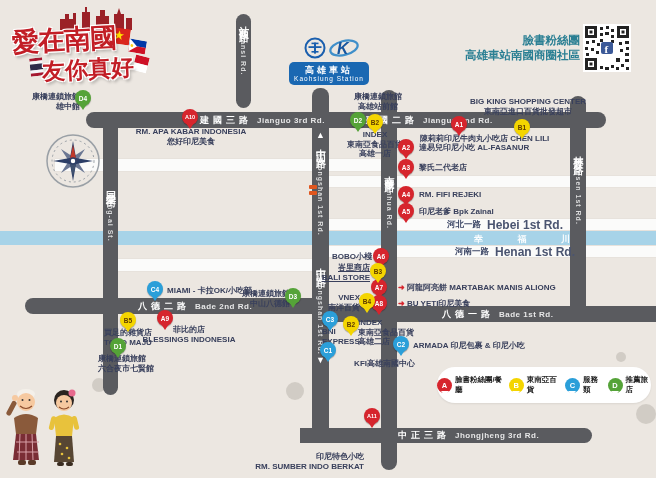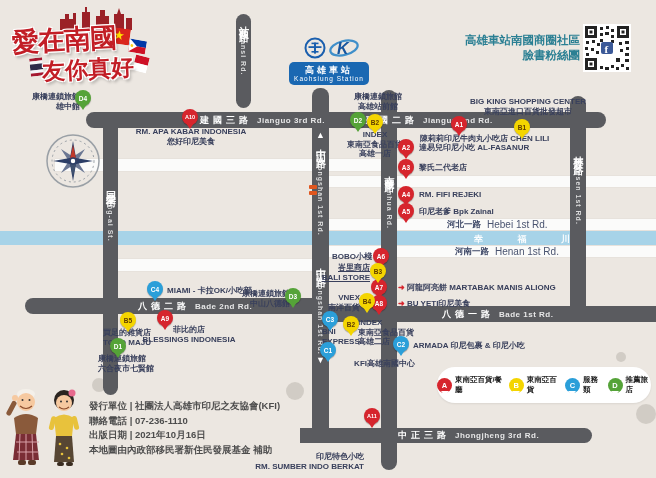--- a/index.html
+++ b/index.html
@@ -17,21 +17,21 @@
   .hlab{position:absolute;z-index:3;display:flex;align-items:center;gap:5px;color:#fff;
         font-weight:bold;font-size:9px;white-space:nowrap;height:16px;}
   .hlab .zh{letter-spacing:4px;}
   .hlab .en{font-size:8px;color:rgba(255,255,255,.85);letter-spacing:.5px;}
   .vlab{position:absolute;z-index:3;display:flex;flex-direction:column;align-items:center;color:#fff;font-weight:bold;}
   .vlab .zh{writing-mode:vertical-rl;font-size:10px;letter-spacing:3px;}
   .vlab .en{writing-mode:vertical-rl;font-size:7px;color:rgba(255,255,255,.78);letter-spacing:1px;margin-top:3px;}
   .vlab .arrow{font-size:9px;line-height:9px;margin:1px 0;}
   .wlab{position:absolute;z-index:3;display:flex;align-items:center;gap:6px;color:#3d4766;
         font-weight:bold;font-size:8.5px;white-space:nowrap;height:11px;}
-  .wlab .en{font-size:10px;font-weight:normal;color:#4a5470;}
+  .wlab .en{font-size:12px;font-weight:bold;color:#4a5470;}
   .riverlab{position:absolute;z-index:3;color:rgba(255,255,255,.95);font-weight:bold;font-size:9px;letter-spacing:16px;}
 
   
   .pin{position:absolute;width:16px;height:16px;border-radius:50%;display:flex;align-items:center;
        justify-content:center;font-size:6.5px;font-weight:bold;color:#fff;z-index:6;
        box-shadow:0 1px 1px rgba(0,0,0,.3);}
   .pin::after{content:'';position:absolute;top:14px;left:4px;border-left:4px solid transparent;
        border-right:4px solid transparent;border-top:6px solid;}
   .cat-A{background:#d6252d;}.cat-A::after{border-top-color:#d6252d;}
   .cat-B{background:#f4d500;color:#5d3a00;}.cat-B::after{border-top-color:#f4d500;}
@@ -225,22 +225,22 @@
   <svg width="32" height="22" style="position:absolute;left:328px;top:37px;z-index:4;" viewBox="0 0 32 22">
     <ellipse cx="16" cy="11" rx="14" ry="7" fill="none" stroke="#3f8fca" stroke-width="2.2" transform="rotate(-14 16 11)"></ellipse>
     <text x="9" y="17" font-size="16" font-weight="bold" font-style="italic" fill="#17559e" font-family="Liberation Sans, sans-serif">K</text>
   </svg>
   <div class="station">
     <div class="zh">高雄車站</div>
     <div class="en">Kaohsiung Station</div>
   </div>
 
   <div class="fbtitle">
+    <div>臉書粉絲團</div>
     <div>高雄車站南國商圈社區</div>
-    <div>臉書粉絲團</div>
   </div>
   <svg width="48" height="48" style="position:absolute;left:583px;top:24px;z-index:4;" viewBox="0 0 48 48">
     <rect width="48" height="48" fill="#fff"></rect>
     <g fill="#222">
       <rect x="2" y="2" width="12" height="12"></rect>
         <rect x="5" y="5" width="6" height="6" fill="#fff"></rect>
         <rect x="6.5" y="6.5" width="3" height="3"></rect>
       <rect x="34" y="2" width="12" height="12"></rect>
         <rect x="37" y="5" width="6" height="6" fill="#fff"></rect>
         <rect x="38.5" y="6.5" width="3" height="3"></rect>
@@ -276,42 +276,36 @@
       <rect x="17" y="15" width="3" height="3"></rect>
         <rect x="28" y="16" width="3" height="3"></rect>
     </g>
     <rect x="18" y="18" width="12" height="12" rx="2" fill="#3b5998"></rect>
     <text x="21.5" y="28.5" font-size="11" font-weight="bold" fill="#fff" font-family="Liberation Serif, serif">f</text>
   </svg>
 
   <div class="legend">
     <span class="item">
       <span class="lpin cat-A">A</span>
-      <span>東南亞百貨/餐廳</span>
+      <span>臉書粉絲團/餐廳</span>
     </span>
     <span class="item">
       <span class="lpin cat-B">B</span>
       <span>東南亞百貨</span>
     </span>
     <span class="item">
       <span class="lpin cat-C">C</span>
       <span>服務類</span>
     </span>
     <span class="item">
       <span class="lpin cat-D">D</span>
       <span>推薦旅店</span>
     </span>
   </div>
 
-  <div class="footer">
-    <div>發行單位 | 社團法人高雄市印尼之友協會(KFI)</div>
-    <div>聯絡電話 | 07-236-1110</div>
-    <div>出版日期 | 2021年10月16日</div>
-    <div>本地圖由內政部移民署新住民發展基金 補助</div>
-  </div>
 
   <svg width="82" height="86" style="position:absolute;left:6px;top:386px;z-index:7;" viewBox="0 0 82 86">
 
     <ellipse cx="20" cy="8" rx="9" ry="5" fill="#f4f0ea"></ellipse>
     <circle cx="20" cy="16" r="9" fill="#f6c9a0"></circle>
     <path d="M14,20 q6,5 12,0" stroke="#8a4a2a" stroke-width="1.2" fill="none"></path>
     <circle cx="16.5" cy="14" r="1" fill="#333"></circle>
       <circle cx="23.5" cy="14" r="1" fill="#333"></circle>
     <path d="M8,32 q12,-8 24,0 l-2,16 -20,0z" fill="#8a5a3b"></path>
     <rect x="3" y="14" width="5" height="16" rx="2.5" fill="#8a5a3b" transform="rotate(28 5 22)"></rect>
@@ -415,21 +409,21 @@
     <div class="mlabel" style="left: 314px; top: 263px; width: 56px; text-align: right; text-decoration: underline;">
       <div>峇里商店</div>
       <div>BALI STORE</div>
     </div>
     <div class="pin cat-B" style="left: 359px; top: 293px;">B4</div>
     <div class="mlabel" style="left: 314px; top: 293px; width: 46px; text-align: right;">
       <div>VNEX</div>
       <div>南洋百貨</div>
     </div>
     <div class="pin cat-B" style="left: 120px; top: 312px;">B5</div>
-    <div class="mlabel" style="left: 91px; top: 328px; width: 72px; text-align: center;">
+    <div class="mlabel" style="left: 104px; top: 328px; width: 72px; text-align: left;">
       <div>買足的雜貨店</div>
       <div>TOKO MAJU</div>
     </div>
     <div class="pin cat-C" style="left: 320px; top: 342px;">C1</div>
     <div class="mlabel" style="left: 320px; top: 359px; width: 95px; text-align: right;">
       <div>KFI高雄南國中心</div>
     </div>
     <div class="pin cat-C" style="left: 393px; top: 336px;">C2</div>
     <div class="mlabel" style="left: 413px; top: 341px; width: 140px; text-align: left;">
       <div>ARMADA 印尼包裹 &amp; 印尼小吃</div>

